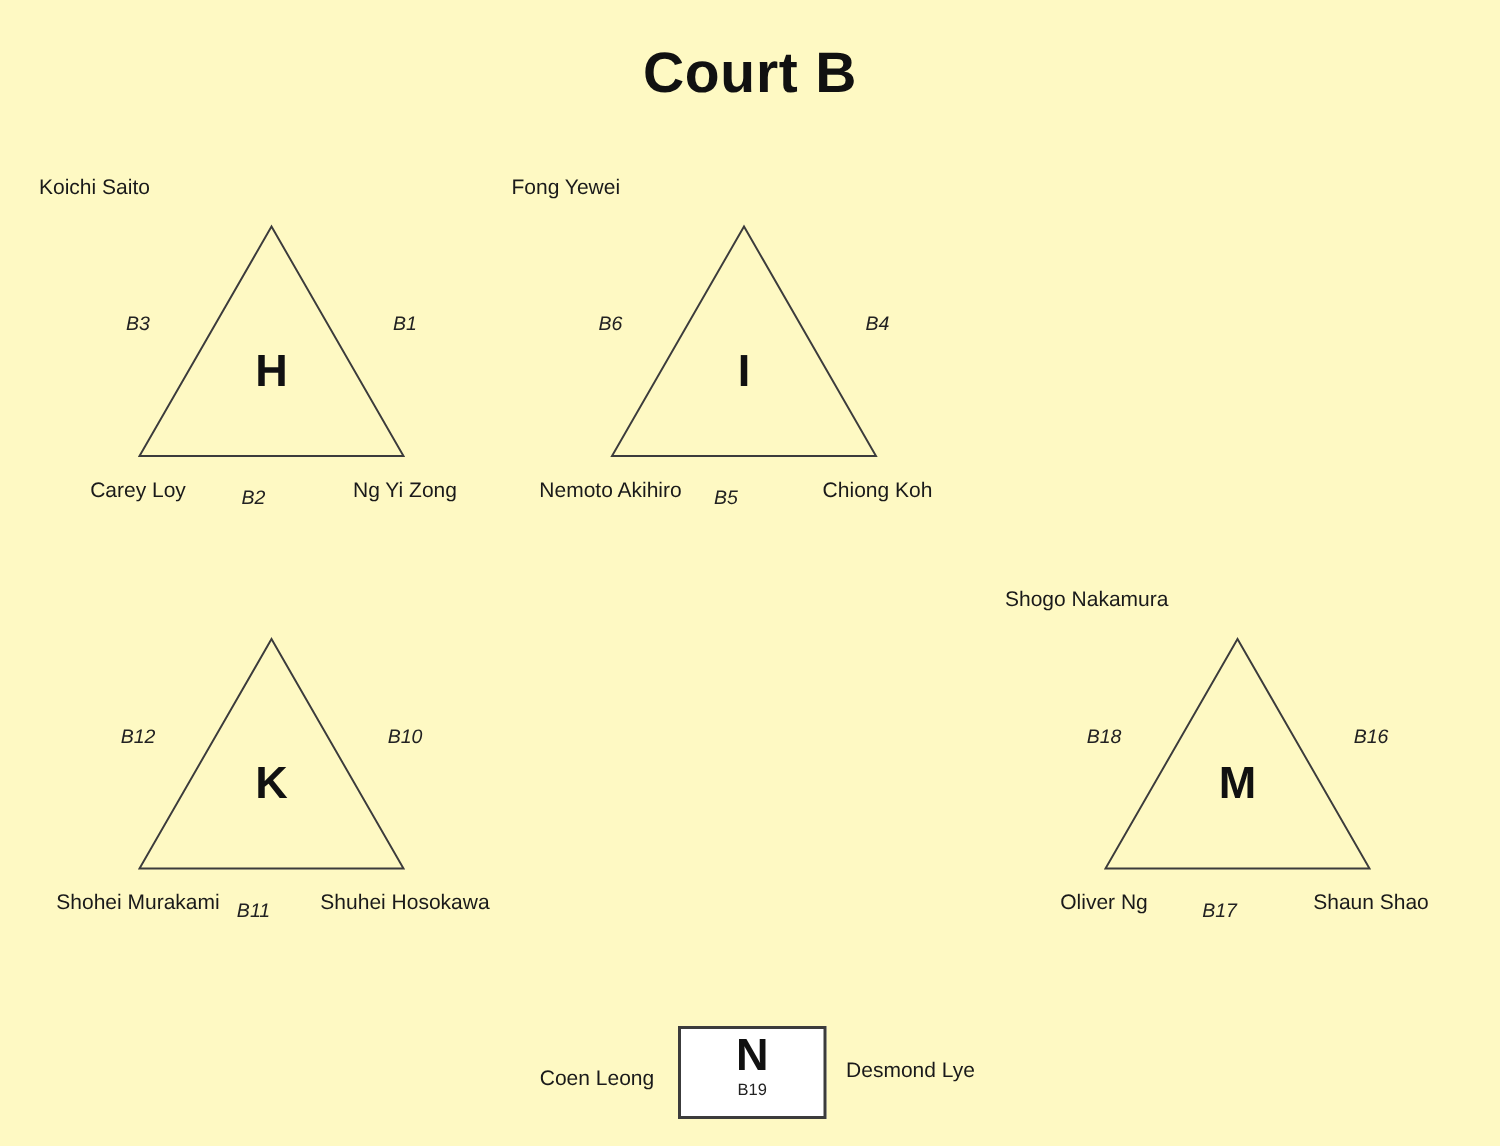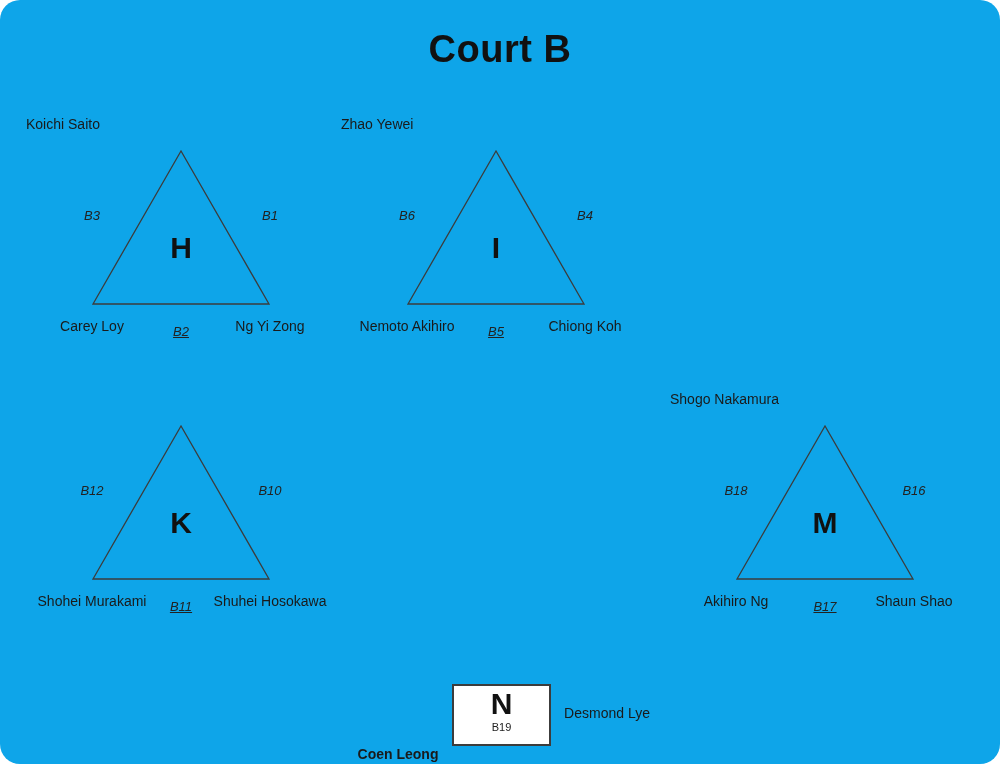--- a/index.html
+++ b/index.html
@@ -5,23 +5,22 @@
   * { margin: 0; padding: 0; box-sizing: border-box; }
   html, body { background: #ffffff; }
   body {
     font-family: "Liberation Sans", sans-serif;
     color: #1a1a1a;
   }
   .sheet {
     position: relative;
     width: 1000px;
     height: 764px;
-    background: #0ea5e9;
+    background: #fef9c3;
     overflow: hidden;
-    border-radius: 20px;
   }
   .title {
     position: absolute;
     top: 28px;
     left: 0;
     width: 100%;
     text-align: center;
     font-size: 38px;
     font-weight: 700;
     color: #111111;
@@ -68,21 +67,21 @@
     position: absolute;
     font-size: 13px;
     line-height: 16px;
     font-style: italic;
     color: #222222;
     white-space: nowrap;
     transform: translateX(-50%);
   }
   .edge-left  { left: 66px;  top: 98px; }
   .edge-right { left: 244px; top: 98px; }
-  .edge-bottom{ left: 155px; top: 212px; line-height: 20px; text-decoration: underline; }
+  .edge-bottom{ left: 143px; top: 212px; line-height: 20px; }
   .bottom-name {
     position: absolute;
     top: 206px;
     font-size: 14px;
     line-height: 20px;
     white-space: nowrap;
     transform: translateX(-50%);
   }
   .bn-left  { left: 66px; }
   .bn-right { left: 244px; }
@@ -111,21 +110,21 @@
     line-height: 14px;
     color: #222222;
   }
   .final-player {
     position: absolute;
     font-size: 14px;
     line-height: 20px;
     white-space: nowrap;
     transform: translate(-50%, -50%);
   }
-  .fp-left  { left: 398px; top: 754px; font-weight: bold; }
+  .fp-left  { left: 398px; top: 718px; }
   .fp-right { left: 607px; top: 713px; }
 </style>
 </head>
 <body>
 
 <div class="sheet">
 
   <div class="title">Court B</div>
 
   <div class="cell" style="left:26px; top:110px">
@@ -135,21 +134,21 @@
       </svg>
     <div class="letter">H</div>
     <div class="edge edge-left">B3</div>
     <div class="edge edge-right">B1</div>
     <div class="bottom-name bn-left">Carey Loy</div>
     <div class="edge edge-bottom">B2</div>
     <div class="bottom-name bn-right">Ng Yi Zong</div>
   </div>
 
   <div class="cell" style="left:341px; top:110px">
-    <div class="top-name">Zhao Yewei</div>
+    <div class="top-name">Fong Yewei</div>
     <svg class="tri" viewBox="0 0 180 158" preserveAspectRatio="none">
         <polygon points="90,3 2,156 178,156"></polygon>
       </svg>
     <div class="letter">I</div>
     <div class="edge edge-left">B6</div>
     <div class="edge edge-right">B4</div>
     <div class="bottom-name bn-left">Nemoto Akihiro</div>
     <div class="edge edge-bottom">B5</div>
     <div class="bottom-name bn-right">Chiong Koh</div>
   </div>
@@ -169,21 +168,21 @@
 
 
   <div class="cell" style="left:670px; top:385px">
     <div class="top-name">Shogo Nakamura</div>
     <svg class="tri" viewBox="0 0 180 158" preserveAspectRatio="none">
         <polygon points="90,3 2,156 178,156"></polygon>
       </svg>
     <div class="letter">M</div>
     <div class="edge edge-left">B18</div>
     <div class="edge edge-right">B16</div>
-    <div class="bottom-name bn-left">Akihiro Ng</div>
+    <div class="bottom-name bn-left">Oliver Ng</div>
     <div class="edge edge-bottom">B17</div>
     <div class="bottom-name bn-right">Shaun Shao</div>
   </div>
 
   <div class="final-player fp-left">Coen Leong</div>
   <div class="final-rect">
     <span class="final-letter">N</span>
     <span class="final-code">B19</span>
   </div>
   <div class="final-player fp-right">Desmond Lye</div>

